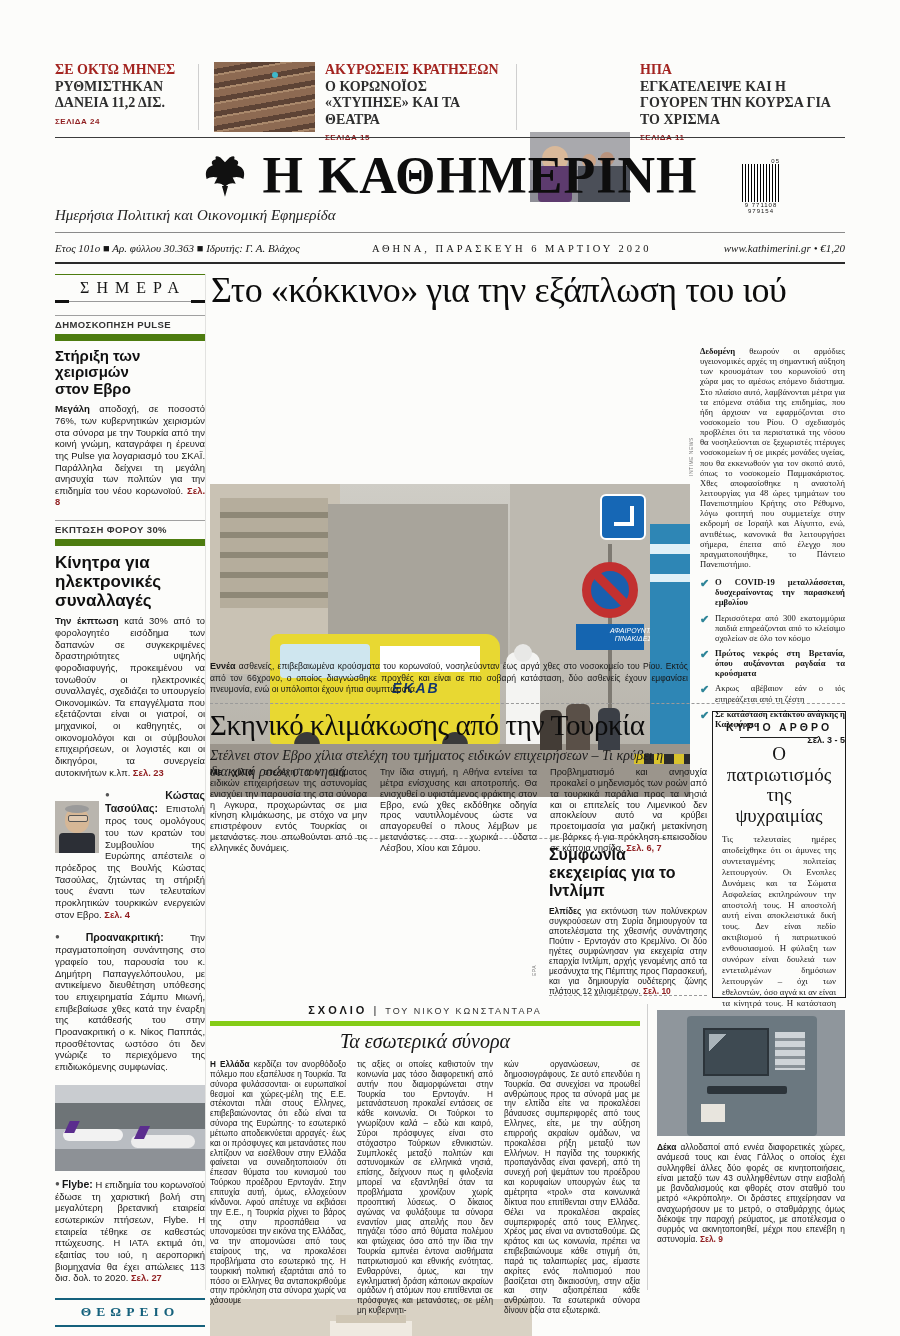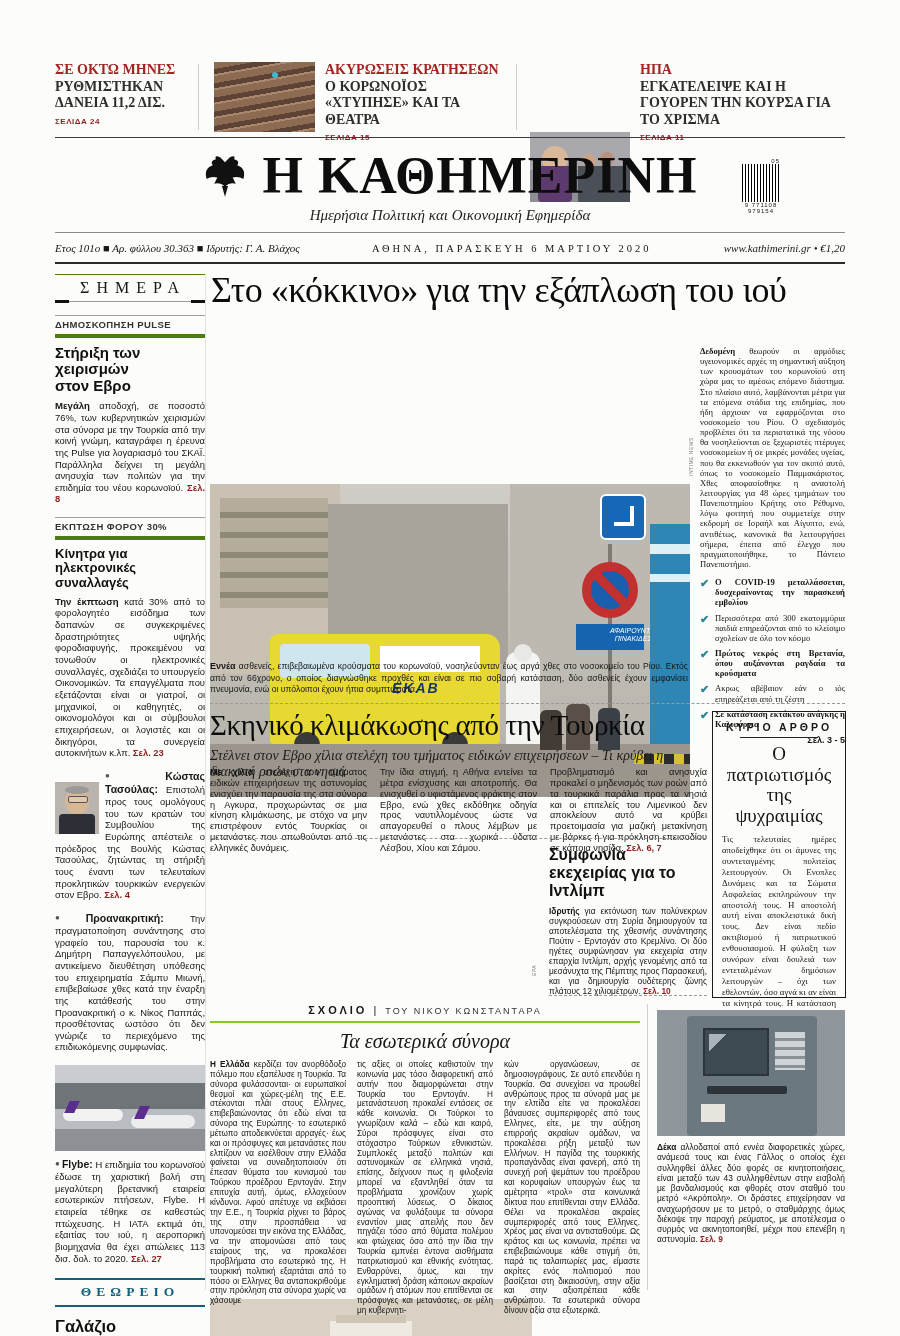--- a/index.html
+++ b/index.html
@@ -14,36 +14,36 @@
   .vline{width:1px;background:#cfcfcf;}
   .pg{color:#8f1d1f;font-weight:bold;}
   
   .teaser-kicker{font-family:"Liberation Serif",serif;font-weight:bold;font-size:14px;line-height:1.18;color:#a32420;}
   .teaser-title{font-family:"Liberation Serif",serif;font-weight:bold;font-size:14px;line-height:1.18;color:#2e2e2e;}
   .teaser-page{font-size:8px;font-weight:bold;color:#8f1d1f;margin-top:5px;letter-spacing:.5px;}
   .timg{background:#8a6a55;overflow:hidden;}
   
   .masthead-row{display:flex;align-items:center;justify-content:center;gap:14px;}
   .masthead-title{font-family:"Liberation Serif",serif;font-weight:bold;font-size:52px;letter-spacing:1px;color:#0d0d0d;white-space:nowrap;}
-  .masthead-sub{font-family:"Liberation Serif",serif;font-style:italic;font-size:15px;text-align:center;margin-top:2px;color:#222;}
+  .masthead-sub{font-family:"Liberation Serif",serif;font-style:italic;font-size:15px;margin-top:2px;color:#222;}
   .barcode-bars{height:38px;background:repeating-linear-gradient(90deg,#000 0 1px,#fff 1px 3px);}
   .bc-txt{font-size:6px;text-align:center;letter-spacing:1px;}
   .dateline{display:flex;justify-content:space-between;align-items:center;font-size:11px;}
   .dl-left{font-family:"Liberation Serif",serif;font-style:italic;}
   .dl-mid{font-family:"Liberation Serif",serif;letter-spacing:3px;font-size:10.5px;}
   .dl-right{font-family:"Liberation Serif",serif;font-style:italic;}
   
   .sidebar{width:150px;font-size:9.4px;line-height:1.24;}
   .sb-header{font-family:"Liberation Serif",serif;font-size:16px;letter-spacing:7px;text-align:center;padding:3px 0 2px 6px;}
   .sb-cap{display:flex;align-items:center;gap:0;}
   .sb-cap .sq{width:14px;height:3px;background:#111;}
   .sb-cap .ln{flex:1;height:1px;background:#9a9a9a;}
-  .kicker{border-top:1px solid #a0a0a0;border-bottom:4px solid #4d7c0f;padding:3px 0;font-size:9.5px;
+  .kicker{border-top:1px solid #a0a0a0;border-bottom:7px solid #4d7c0f;padding:3px 0;font-size:9.5px;
           font-weight:bold;letter-spacing:.4px;margin-top:12px;color:#333;}
-  .sb-title{font-weight:bold;font-size:13px;line-height:1.12;margin:7px 0 5px;color:#101010;}
+  .sb-title{font-weight:bold;font-size:17px;line-height:1.12;margin:7px 0 5px;color:#101010;}
   .sb-item{margin-top:11px;}
   .bullet{color:#555;font-size:8px;vertical-align:2px;margin-right:2px;}
   .sb-lead{font-weight:bold;font-size:10.5px;}
   .sb-photo{position:relative;overflow:hidden;}
   .theoreio{color:#15617c;border-top:2px solid #15617c;border-bottom:2px solid #15617c;
             font-family:"Liberation Serif",serif;font-weight:bold;font-size:13.5px;letter-spacing:5px;
             text-align:center;padding:4px 0;margin-top:14px;}
   .theo-title{font-weight:bold;font-size:16.5px;line-height:1.18;margin-top:10px;color:#101010;}
   
   .h1{font-family:"Liberation Serif",serif;font-size:36px;line-height:1.02;color:#0c0c0c;letter-spacing:-.5px;}
@@ -59,21 +59,21 @@
   .caption b{font-size:9px;}
   .cols2{display:flex;gap:13px;font-size:9.2px;line-height:1.18;}
   .cols2 .c{flex:1;}
   .kyrio{border:1.5px solid #1a1a1a;padding:9px 9px 8px;}
   .kyrio-head{font-size:10.5px;font-weight:bold;letter-spacing:3px;text-align:center;}
   .kyrio-cap{height:1px;background:#222;margin:4px 18px;}
   .kyrio-title{font-family:"Liberation Serif",serif;font-size:19px;line-height:1.08;text-align:center;margin:6px 0 8px;}
   .kyrio-body{font-family:"Liberation Serif",serif;font-size:8.8px;line-height:1.24;font-weight:500;}
   .idlib-title{font-weight:bold;font-size:16px;line-height:1.12;color:#101010;}
   .idlib-body{font-size:8.4px;line-height:1.2;margin-top:6px;}
-  .scholio-head{font-size:11px;letter-spacing:3px;text-align:center;border-bottom:2px solid #84cc16;padding-bottom:5px;}
+  .scholio-head{font-size:11px;letter-spacing:3px;text-align:center;border-bottom:5px solid #84cc16;padding-bottom:5px;}
   .scholio-by{font-size:9px;letter-spacing:2px;color:#333;}
   .scholio-title{font-family:"Liberation Serif",serif;font-style:italic;font-size:20px;text-align:center;}
   .scholio-cols{display:flex;gap:11px;font-size:8.2px;line-height:1.2;}
   .scholio-cols .c{flex:1;}
   .vand-title{font-weight:bold;font-size:15.5px;line-height:1.1;color:#101010;}
   .vand-body{font-size:8.4px;line-height:1.22;margin-top:6px;}
   .credit{position:absolute;font-size:5px;color:#777;letter-spacing:.5px;
           transform:rotate(-90deg);transform-origin:left bottom;white-space:nowrap;}
   
   .ph{position:relative;overflow:hidden;}
@@ -265,21 +265,21 @@
   <div class="abs ph" style="left:210px;top:846px;width:322px;height:144px;background:#d9d2c4;border-bottom:3px solid #141414;">
     <i style="left:120px;top:22px;width:82px;height:122px;background:#efeae1;"></i>
 
     <i style="left:126px;top:16px;width:70px;height:8px;background:#cfc6b4;"></i>
 
   </div>
   <span class="credit" style="left:537px;top:970px;">EPA</span>
 
   <div class="abs" style="left:549px;top:846px;width:158px;">
     <p class="idlib-title">Συμφωνία εκεχειρίας για το Ιντλίμπ</p>
-    <p class="idlib-body j"><b>Ιδρυτής</b> <span>για εκτόνωση των πολύνεκρων συγκρούσεων στη Συρία δημιουργούν τα αποτελέσματα της χθεσινής συνάντησης Πούτιν - Ερντογάν στο Κρεμλίνο. Οι δύο ηγέτες συμφώνησαν για εκεχειρία στην επαρχία Ιντλίμπ, αρχής γενομένης από τα μεσάνυχτα της Πέμπτης προς Παρασκευή, και για δημιουργία ουδέτερης ζώνης πλάτους 12 χιλιομέτρων.</span> <b class="pg">Σελ. 10</b></p>
+    <p class="idlib-body j"><b>Ελπίδες</b> <span>για εκτόνωση των πολύνεκρων συγκρούσεων στη Συρία δημιουργούν τα αποτελέσματα της χθεσινής συνάντησης Πούτιν - Ερντογάν στο Κρεμλίνο. Οι δύο ηγέτες συμφώνησαν για εκεχειρία στην επαρχία Ιντλίμπ, αρχής γενομένης από τα μεσάνυχτα της Πέμπτης προς Παρασκευή, και για δημιουργία ουδέτερης ζώνης πλάτους 12 χιλιομέτρων.</span> <b class="pg">Σελ. 10</b></p>
   </div>
   <div class="abs dash" style="left:549px;top:995px;width:158px;"></div>
 
   <div class="abs scholio-head" style="left:210px;top:1004px;width:430px;">
     <b>ΣΧΟΛΙΟ</b>
     <span>|</span>
     <span class="scholio-by">ΤΟΥ ΝΙΚΟΥ ΚΩΝΣΤΑΝΤΑΡΑ</span>
   </div>
   <p class="abs scholio-title" style="left:210px;top:1030px;width:430px;">Τα εσωτερικά σύνορα</p>
   <div class="abs scholio-cols" style="left:210px;top:1060px;width:430px;">

